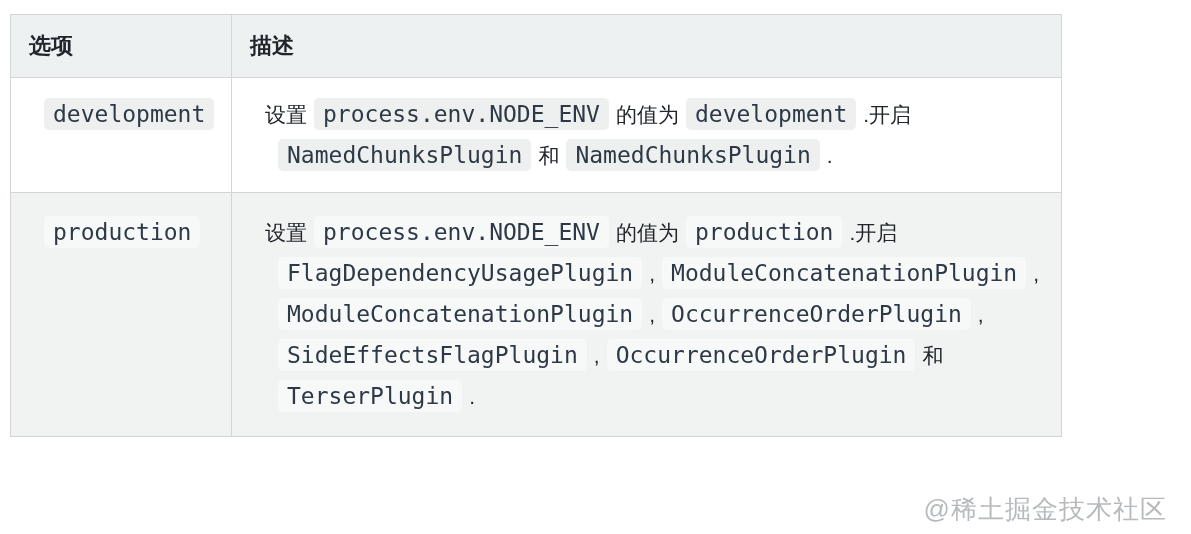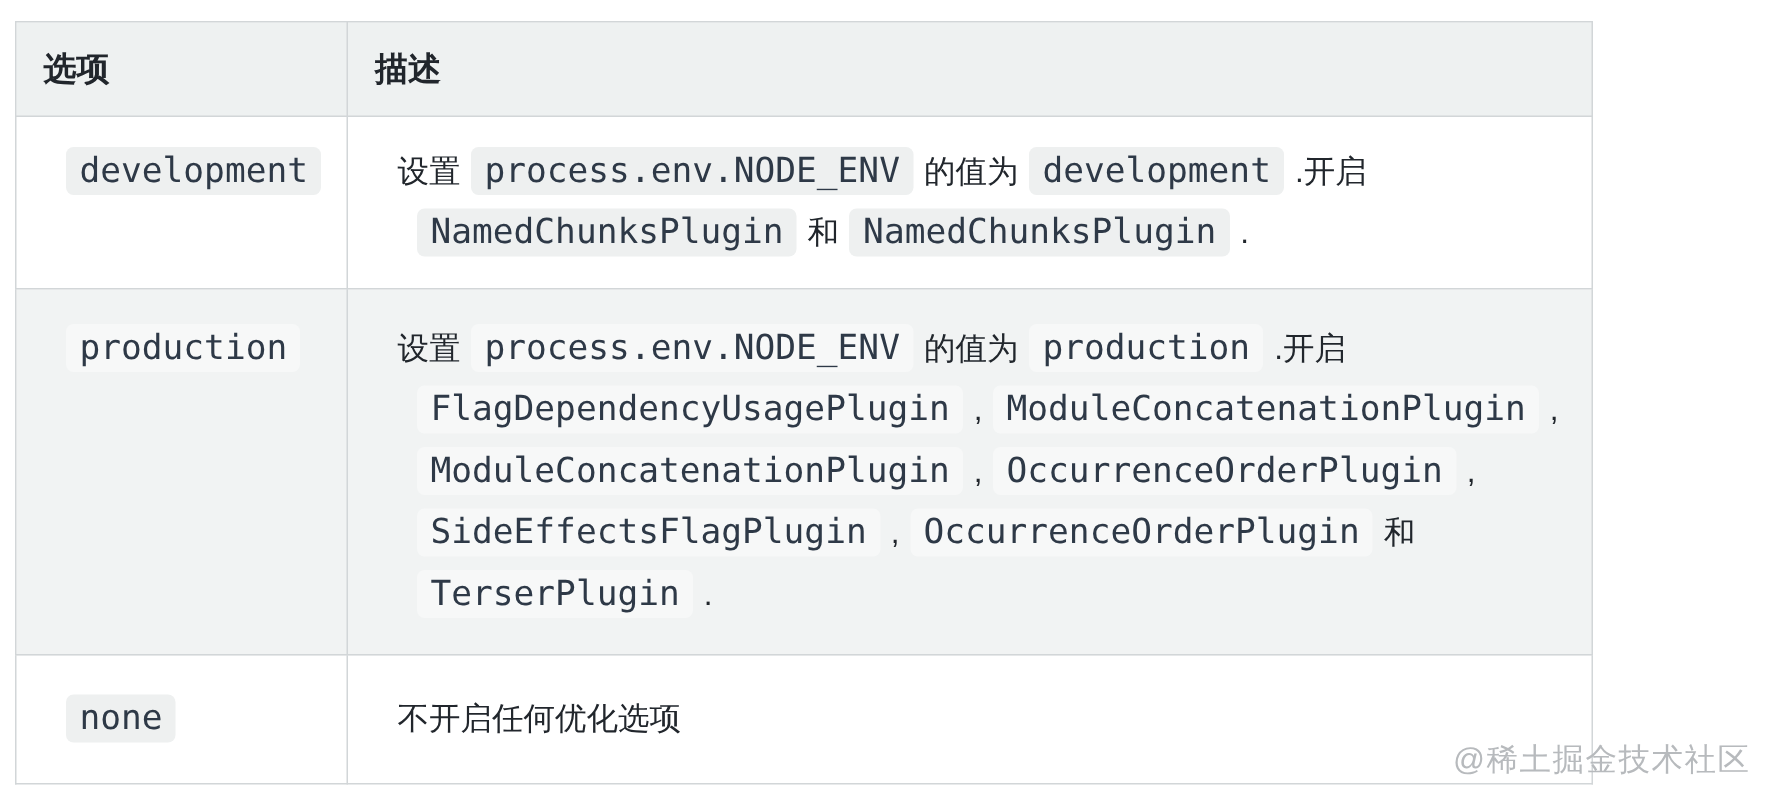--- a/index.html
+++ b/index.html
@@ -52,21 +52,21 @@
     margin:0 7px;
     white-space:nowrap;
   }
   tbody tr:nth-child(2) .chip{background:var(--chip-bg-on-stripe);}
   .opt-cell .chip{margin-left:0;}
   .line{line-height:41px;}
   .line .chip:first-child{margin-left:13px;}
   .watermark{
     position:absolute;
     right:24px;top:492px;
-    font-size:21px;
+    font-size:26px;
     color:var(--watermark);
     letter-spacing:1px;
   }
 </style>
 </head>
 <body>
 
 <table class="options">
   <colgroup>
       <col class="c1">
@@ -89,22 +89,16 @@
       <tr>
         <td class="opt-cell"><code class="chip">production</code></td>
         <td class="desc-cell">
           <div class="line"><span>设置</span><code class="chip">process.env.NODE_ENV</code><span>的值为</span><code class="chip">production</code><span>.开启</span></div>
           <div class="line"><code class="chip">FlagDependencyUsagePlugin</code><span>,</span><code class="chip">ModuleConcatenationPlugin</code><span>,</span></div>
           <div class="line"><code class="chip">ModuleConcatenationPlugin</code><span>,</span><code class="chip">OccurrenceOrderPlugin</code><span>,</span></div>
           <div class="line"><code class="chip">SideEffectsFlagPlugin</code><span>,</span><code class="chip">OccurrenceOrderPlugin</code><span>和</span></div>
           <div class="line"><code class="chip">TerserPlugin</code><span>.</span></div>
         </td>
       </tr>
-      <tr>
-        <td class="opt-cell"><code class="chip">none</code></td>
-        <td class="desc-cell">
-          <div class="line"><span>不开启任何优化选项</span></div>
-        </td>
-      </tr>
     </tbody>
 </table>
 
 <div class="watermark">@稀土掘金技术社区</div>
 
 </body></html>

